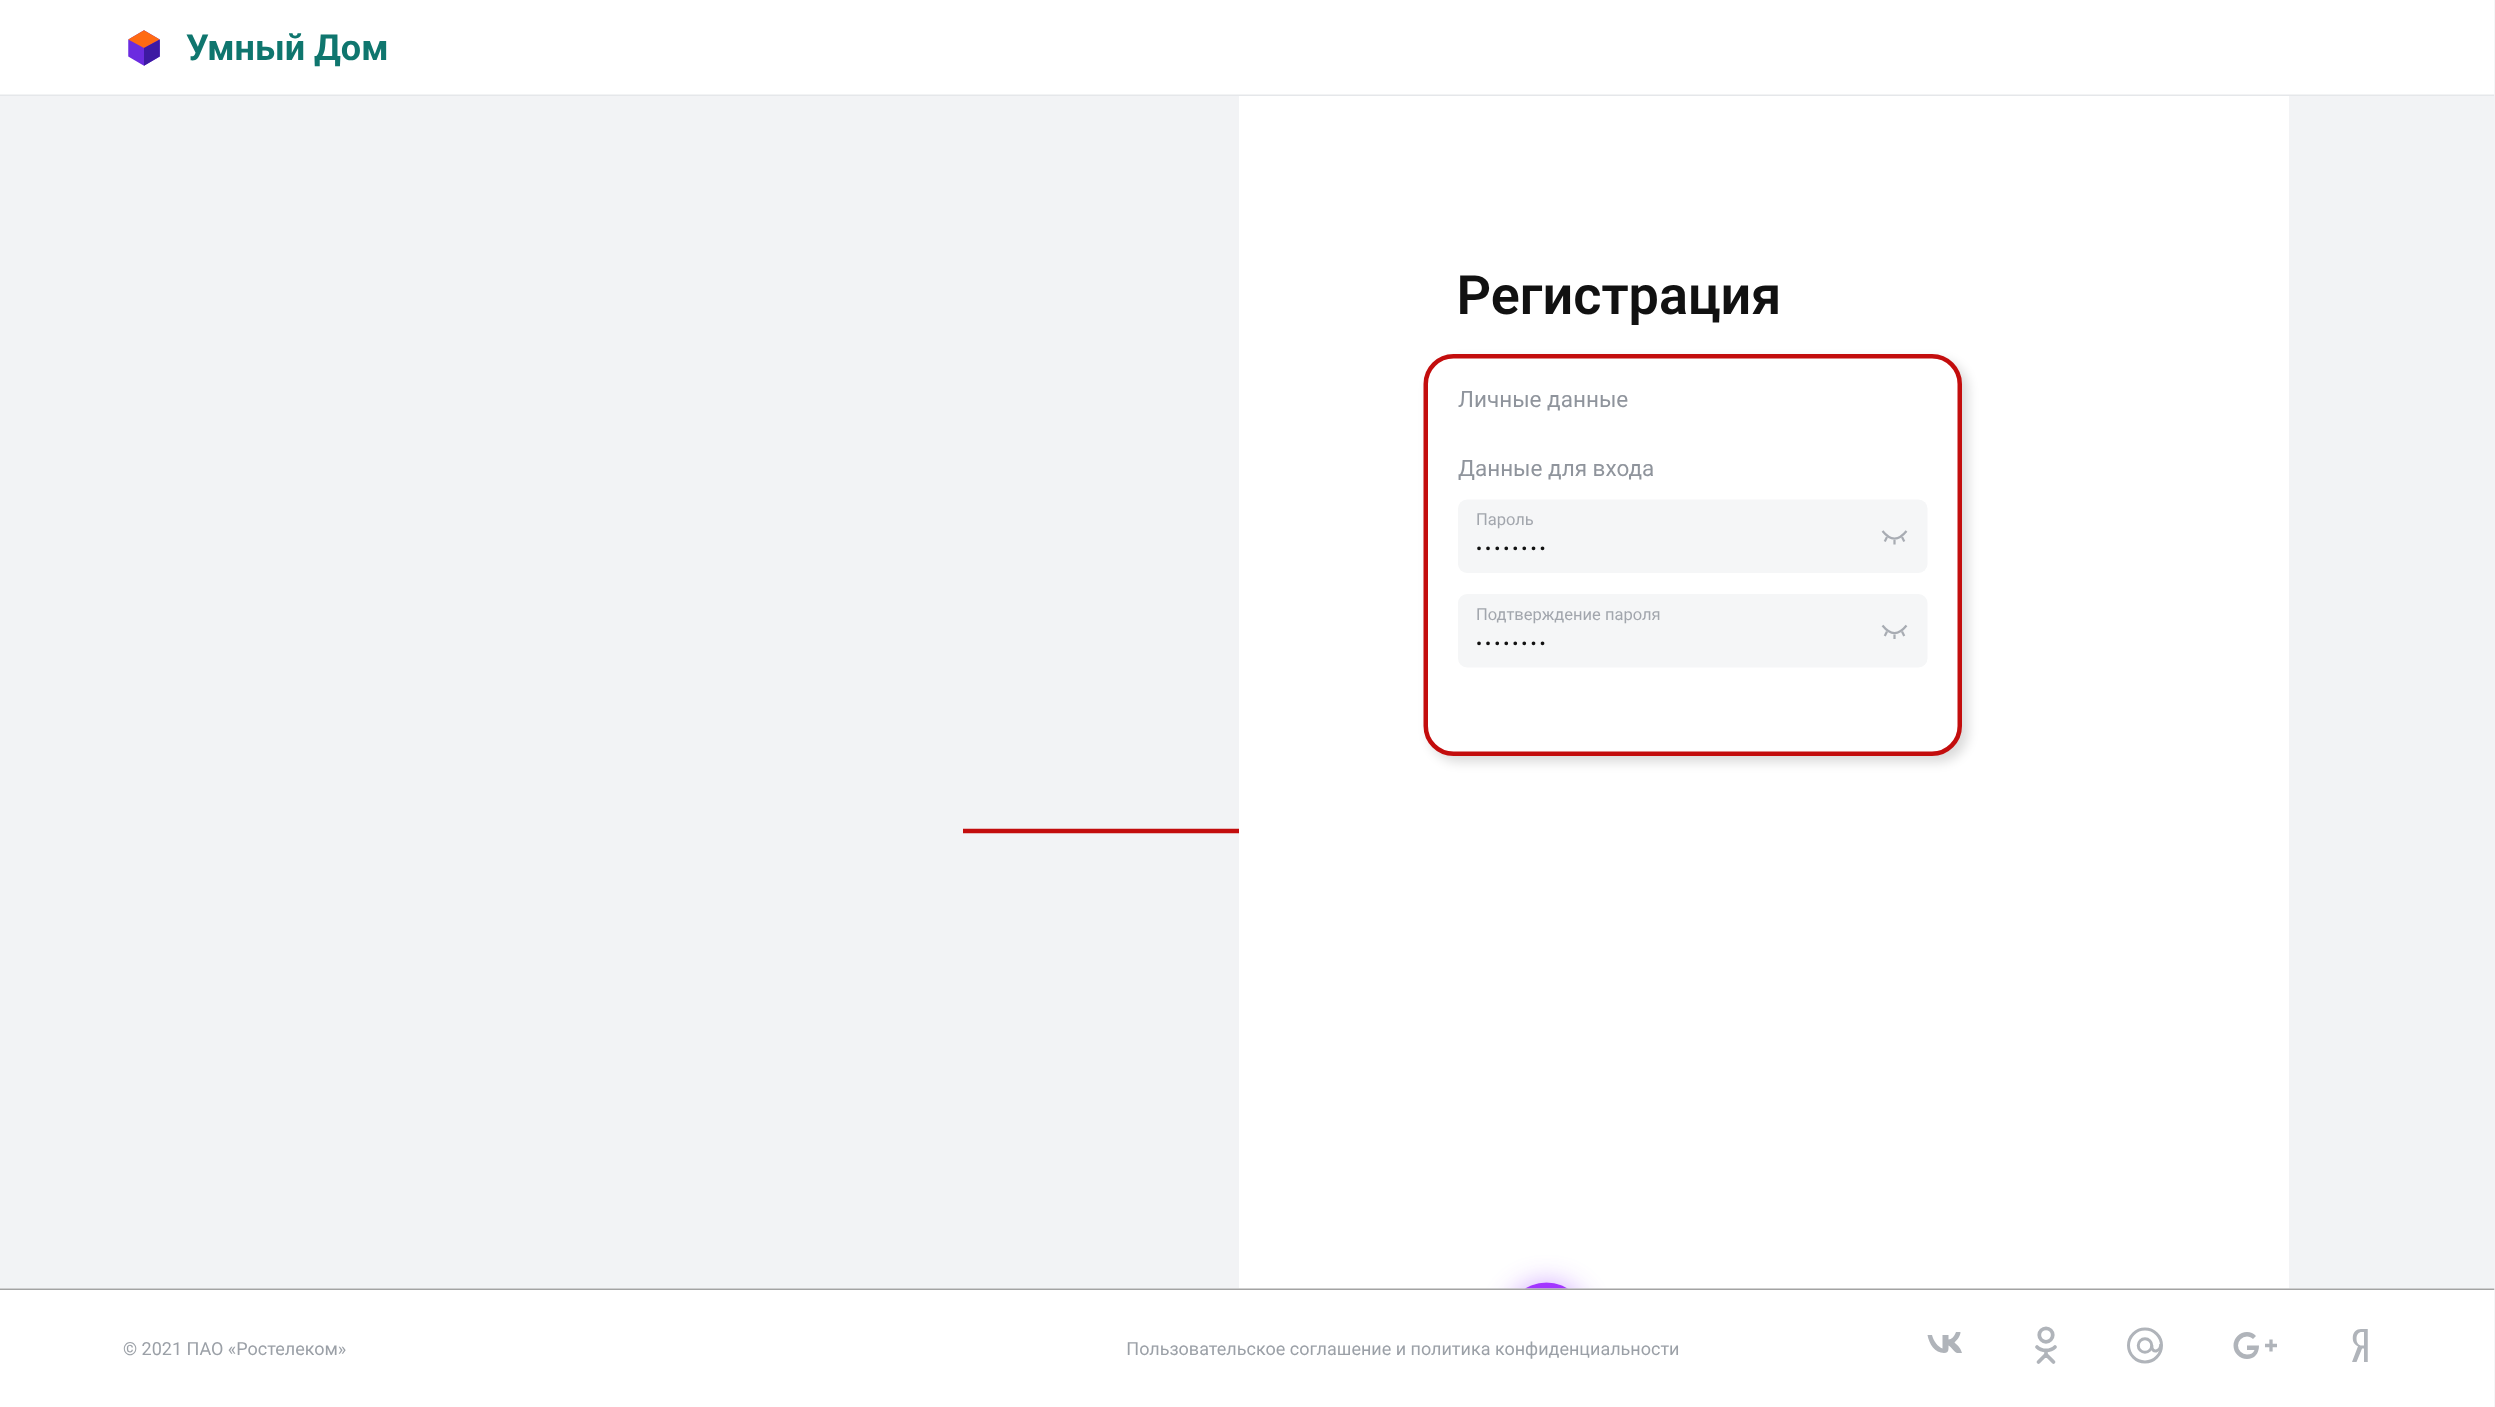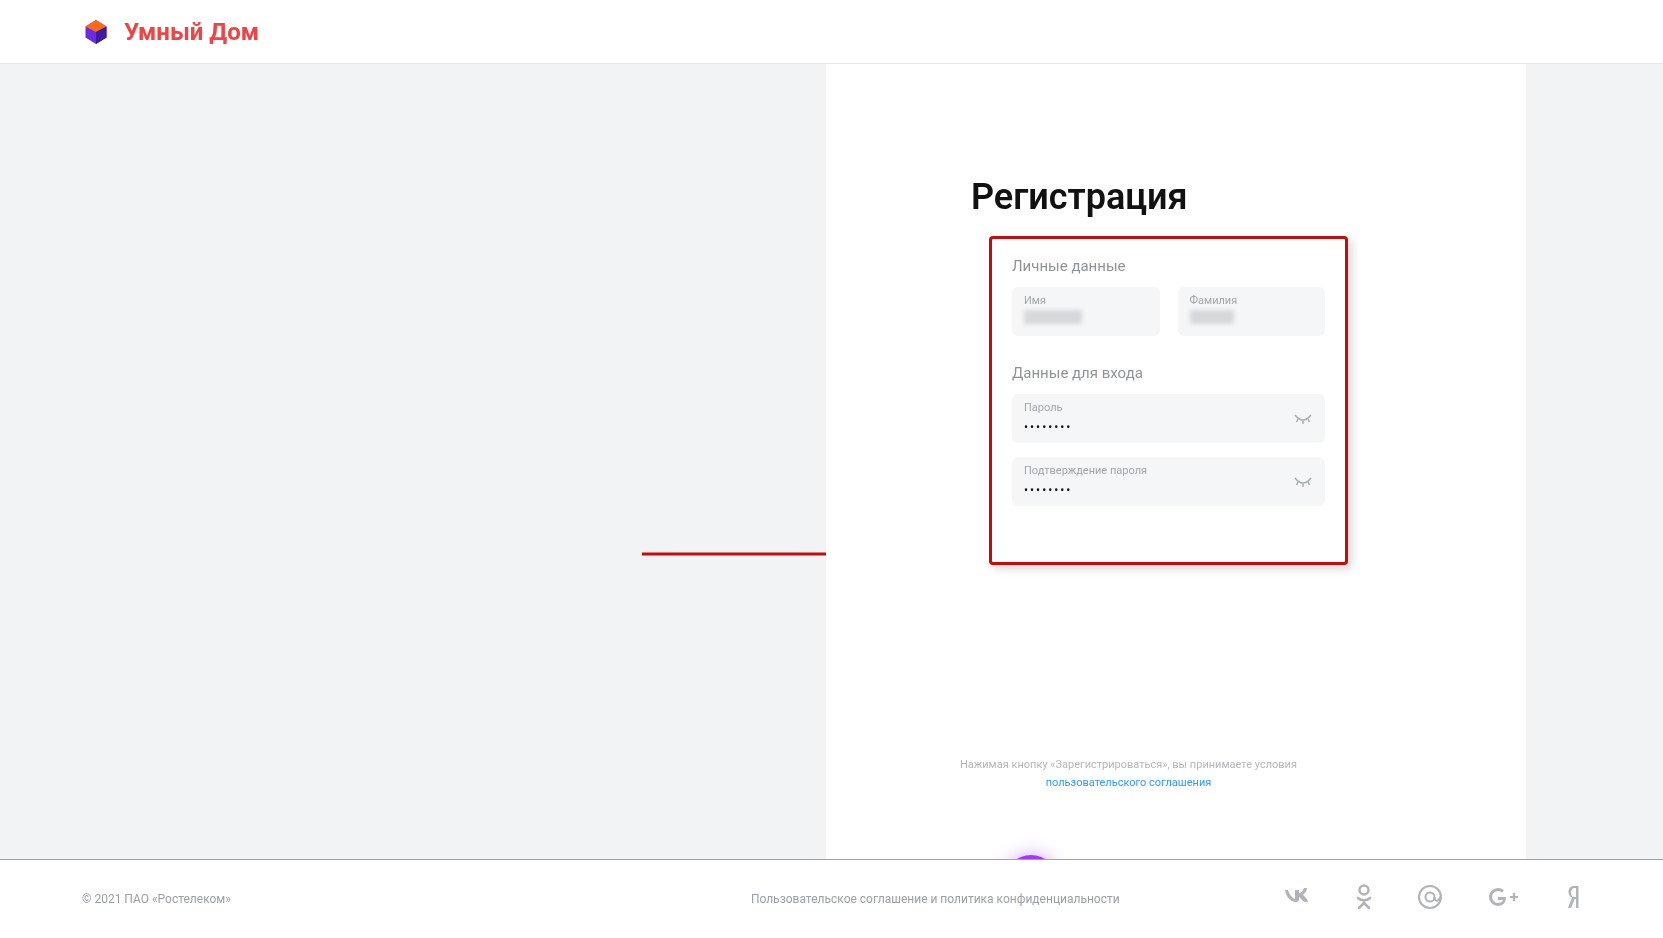--- a/index.html
+++ b/index.html
@@ -20,21 +20,21 @@
     padding-left: 82px;
   }
   .logo-cube {
     width: 28px;
     height: 28px;
     margin-right: 14px;
   }
   .brand {
     font-size: 24px;
     font-weight: 700;
-    color: #ef4444;
+    color: #0f766e;
   }
   .main {
     position: relative;
     height: 795px;
     width: 100%;
   }
   
   .right-panel {
     position: absolute;
     left: 826px;
@@ -51,25 +51,24 @@
     font-weight: 600;
     color: #111;
   }
   
   .form-box {
     position: absolute;
     left: 123px;
     top: 172px;
     width: 359px;
     border: 3px solid #c30d0d;
-    border-radius: 4px;
+    border-radius: 20px;
     padding: 18px 20px 50px 20px;
     box-shadow: 4px 4px 8px rgba(0,0,0,0.15);
     background: #fff;
-    margin-left: 40px;
   }
   .section-label {
     font-size: 15px;
     color: #8f949c;
     margin-bottom: 12px;
   }
   .section-label + .row { margin-top: 4px; }
   .row { display: flex; gap: 18px; margin-bottom: 14px; }
   .field {
     background: #f5f6f7;
@@ -218,30 +217,20 @@
   <svg class="arrow" width="430" height="30">
     <line x1="2" y1="15" x2="410" y2="15" stroke="#c30d0d" stroke-width="3"></line>
     <polygon points="410,7 430,15 410,23" fill="#c30d0d"></polygon>
   </svg>
 
   <div class="right-panel">
     <div class="page-title">Регистрация</div>
 
     <div class="form-box">
       <div class="section-label">Личные данные</div>
-      <div class="row">
-        <div class="field">
-          <span class="field-label">Имя</span>
-          <span class="field-value"><span class="blurred w60"></span></span>
-        </div>
-        <div class="field">
-          <span class="field-label">Фамилия</span>
-          <span class="field-value"><span class="blurred w46"></span></span>
-        </div>
-      </div>
 
       <div class="section-label login-section">Данные для входа</div>
       <div class="row">
         <div class="field">
           <span class="field-label">Пароль</span>
           <span class="field-value dots">••••••••</span>
           <span class="eye-toggle">
             <svg width="20" height="14" viewBox="0 0 20 14">
                 <path d="M2 2 Q10 12 18 2" fill="none" stroke="#a8acb3" stroke-width="1.5"></path>
                 <line x1="5" y1="6" x2="3.5" y2="9" stroke="#a8acb3" stroke-width="1.5"></line>
@@ -261,23 +250,20 @@
                 <line x1="5" y1="6" x2="3.5" y2="9" stroke="#a8acb3" stroke-width="1.5"></line>
                 <line x1="10" y1="8" x2="10" y2="11" stroke="#a8acb3" stroke-width="1.5"></line>
                 <line x1="15" y1="6" x2="16.5" y2="9" stroke="#a8acb3" stroke-width="1.5"></line>
               </svg>
           </span>
         </div>
       </div>
 
     </div>
 
-    <div class="terms">
-      <span>Нажимая кнопку «Зарегистрироваться», вы принимаете условия </span><a href="#">пользовательского соглашения</a>
-    </div>
   </div>
 
   <div class="chat-bubble">
     <div class="tail"></div>
     <div class="dot"></div>
   </div>
 </div>
 
 <div class="footer">
   <span class="copyright">© 2021 ПАО «Ростелеком»</span>

